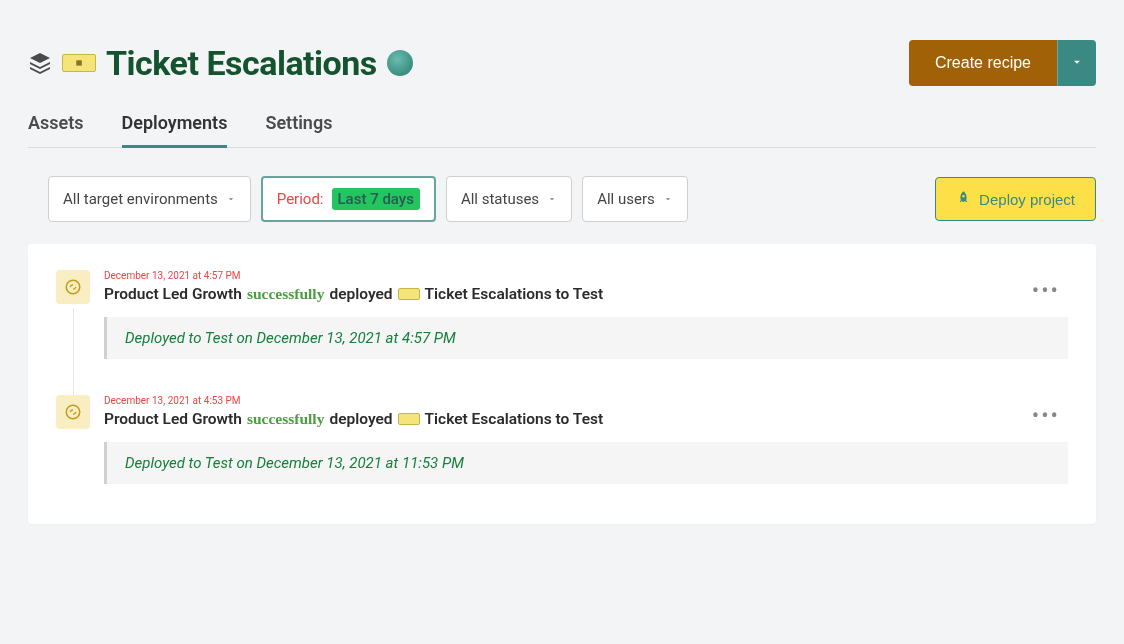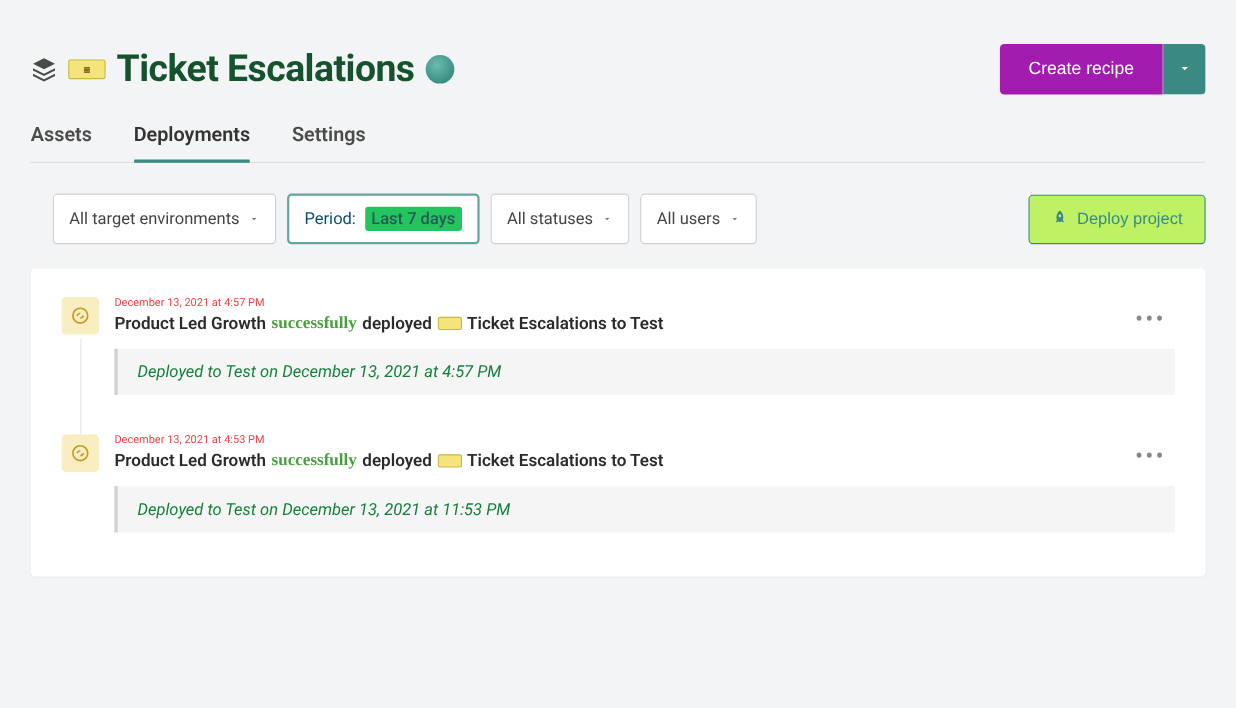--- a/index.html
+++ b/index.html
@@ -53,21 +53,21 @@
   .env-badge {
     width: 26px; height: 26px;
     border-radius: 50%;
     background: radial-gradient(circle at 40% 35%, #6bbcb0 0%, #3a8e82 70%);
     flex-shrink: 0;
   }
   .btn-group {
     display: flex;
   }
   .btn-primary {
-    background: #a21caf;
+    background: #a16207;
     color: #ffffff;
     border: none;
     font-size: 16px;
     font-weight: 500;
     padding: 14px 26px;
     border-radius: 4px 0 0 4px;
     cursor: pointer;
   }
   .btn-primary-dropdown {
     background: #3a8a83;
@@ -123,30 +123,30 @@
     cursor: pointer;
     display: inline-flex;
     align-items: center;
     gap: 8px;
   }
   .filter-pill .chev { width: 10px; height: 10px; color: #777; }
   .filter-pill.period-pill {
     border: 2px solid #66a59e;
     background: #fff;
   }
-  .period-label { color: #0c4a6e; }
+  .period-label { color: #ef4444; }
   .period-value {
     background: #22c55e;
     padding: 2px 6px;
     border-radius: 3px;
     color: #2a5a54;
     font-weight: 500;
   }
   .btn-outline {
-    background: #bef264;
+    background: #fde047;
     border: 1px solid #3a8a83;
     color: #3a8a83;
     border-radius: 4px;
     padding: 12px 20px;
     font-size: 15px;
     font-weight: 500;
     cursor: pointer;
     display: inline-flex;
     align-items: center;
     gap: 8px;

